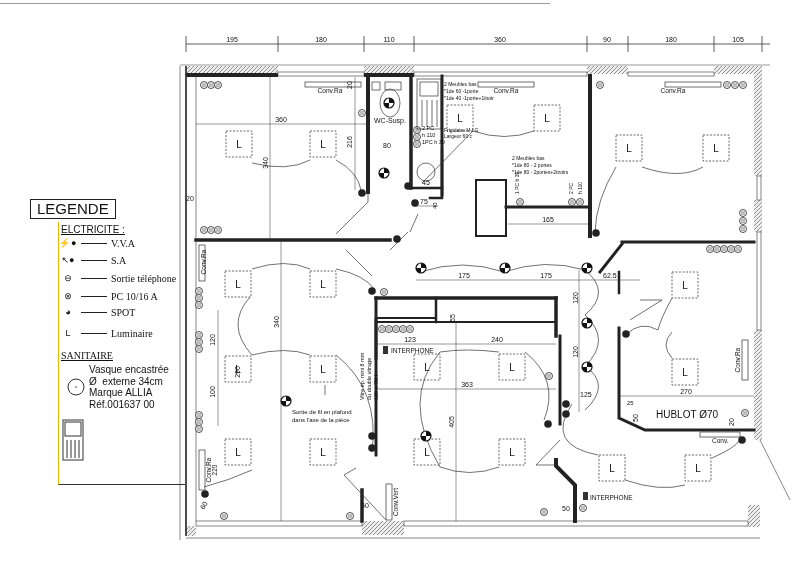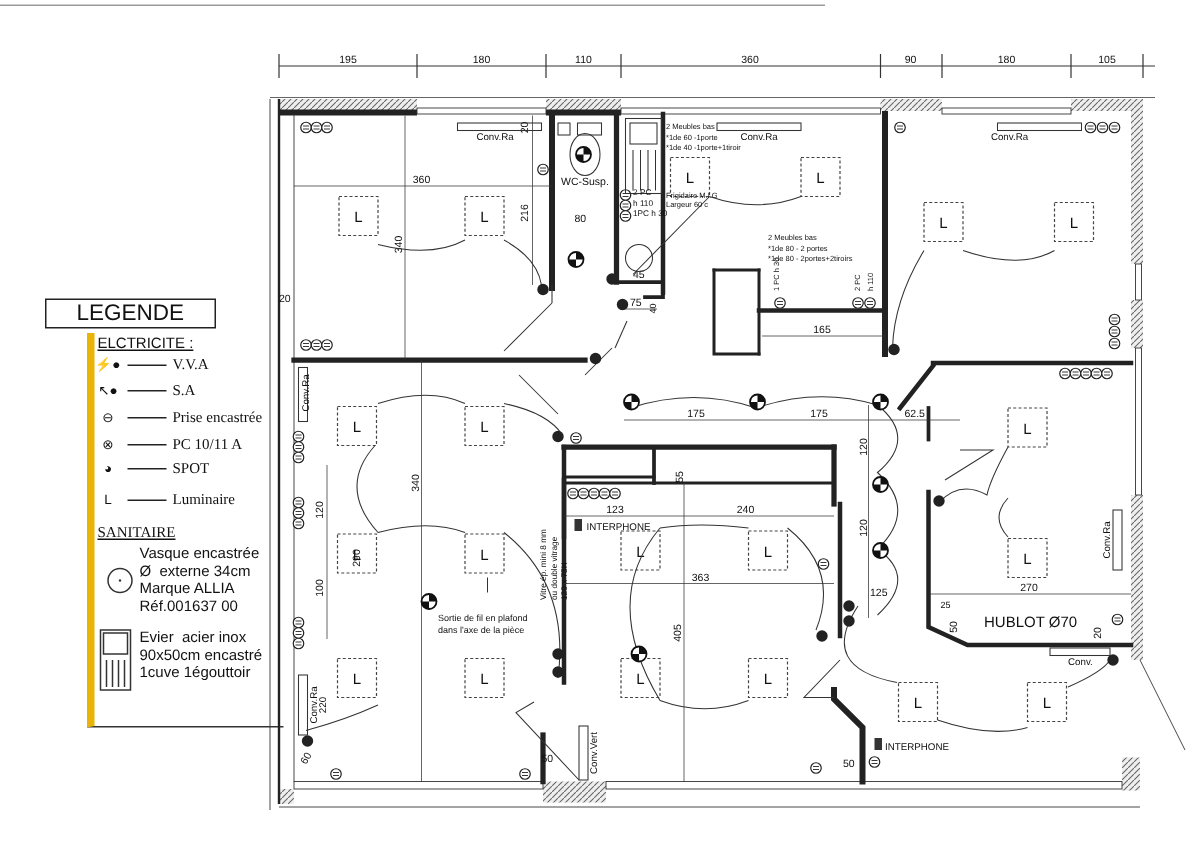--- a/index.html
+++ b/index.html
@@ -1,21 +1,21 @@
 <!DOCTYPE html>
 <html><head>
 <meta charset="utf-8">
 <style>
   html,body{margin:0;padding:0;background:#fff;}
   body{width:800px;height:565px;position:relative;overflow:hidden;font-family:"Liberation Sans",sans-serif;color:#111;}
   .scanline{position:absolute;left:0;top:3px;width:550px;height:1px;background:#999;}
   svg{position:absolute;left:0;top:0;}
   .t{font-family:"Liberation Sans",sans-serif;fill:#111;}
-  .legend-box{position:absolute;left:30px;top:199px;border:1px solid #222;padding:0 20px;font-size:15px;line-height:18px;}
-  .legend{position:absolute;left:58px;top:222px;width:126px;height:262px;border-left:5px solid #eab308;border-bottom:1px solid #333;}
+  .legend-box{position:absolute;left:30px;top:199px;border:1px solid #222;padding:0 6px;font-size:15px;line-height:18px;}
+  .legend{position:absolute;left:58px;top:222px;width:126px;height:262px;border-left:1px solid #eab308;border-bottom:1px solid #333;}
   .lg-title{position:absolute;font-size:10px;text-decoration:underline;left:2px;}
   .lg-row{position:absolute;left:0;height:14px;font-size:10px;display:flex;align-items:center;}
   .lg-sym{width:18px;text-align:center;font-size:9px;}
   .lg-line{width:26px;height:1px;background:#222;margin:0 4px;}
   .lg-text{white-space:nowrap;font-family:Liberation Serif, serif;}
   .san-text{position:absolute;font-size:10px;line-height:11.5px;white-space:pre;}
 </style>
 </head>
 <body>
 
@@ -30,26 +30,26 @@
     <span class="lg-text">V.V.A</span>
   </div>
   <div class="lg-row" style="top:31px;">
     <span class="lg-sym">↖●</span>
       <span class="lg-line"></span>
     <span class="lg-text">S.A</span>
   </div>
   <div class="lg-row" style="top:49px;">
     <span class="lg-sym">⊖</span>
       <span class="lg-line"></span>
-    <span class="lg-text">Prise encastrée</span>
+    <span class="lg-text">Sortie téléphone</span>
   </div>
   <div class="lg-row" style="top:67px;">
     <span class="lg-sym">⊗</span>
       <span class="lg-line"></span>
-    <span class="lg-text">PC 10/11 A</span>
+    <span class="lg-text">PC 10/16 A</span>
   </div>
   <div class="lg-row" style="top:83px;">
     <span class="lg-sym">◕</span>
       <span class="lg-line"></span>
     <span class="lg-text">SPOT</span>
   </div>
   <div class="lg-row" style="top:104px;">
     <span class="lg-sym">L</span>
       <span class="lg-line"></span>
     <span class="lg-text">Luminaire</span>
@@ -65,23 +65,20 @@
 <span>Marque ALLIA</span>
 <span>Réf.001637 00</span></div>
   <svg width="26" height="44" style="left:2px;top:196px;">
     <rect x="2" y="2" width="20" height="40" fill="none" stroke="#333"></rect>
     <rect x="4" y="4" width="16" height="14" fill="none" stroke="#333"></rect>
     <line x1="6" y1="22" x2="6" y2="40" stroke="#333"></line>
       <line x1="10" y1="22" x2="10" y2="40" stroke="#333"></line>
     <line x1="14" y1="22" x2="14" y2="40" stroke="#333"></line>
       <line x1="18" y1="22" x2="18" y2="40" stroke="#333"></line>
   </svg>
-  <div class="san-text" style="left:30px;top:198px;"><span>Evier  acier inox</span>
-<span>90x50cm encastré</span>
-<span>1cuve 1égouttoir</span></div>
 </div>
 
 <svg width="800" height="565" viewBox="0 0 800 565">
   <defs>
     <pattern id="hatch" width="4" height="4" patternUnits="userSpaceOnUse">
       <rect width="4" height="4" fill="#eee"></rect>
         <path d="M0,4 L4,0" stroke="#666" stroke-width="0.7"></path>
     </pattern>
     <g id="lum">
         <rect x="-13" y="-13" width="26" height="26" fill="none" stroke="#444" stroke-dasharray="2,1.5" stroke-width="0.8"></rect>

